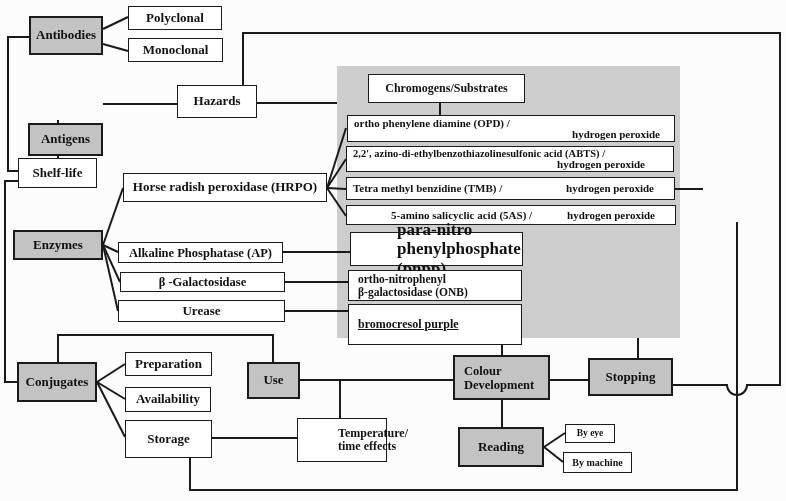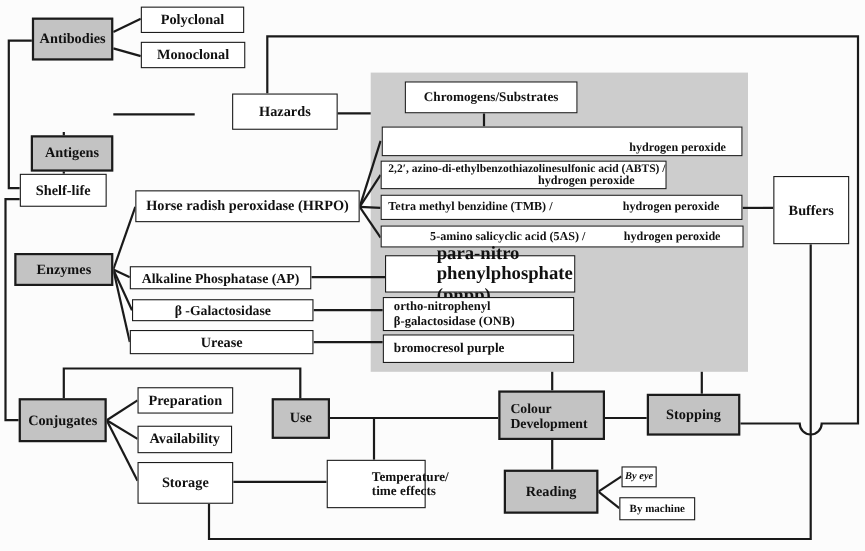--- a/index.html
+++ b/index.html
@@ -83,64 +83,64 @@
   </svg>
 
   <div class="node shaded" style="left:29px;top:16px;width:74px;height:39px;"><span>Antibodies</span></div>
 
   <div class="node" style="left:128px;top:6px;width:94px;height:24px;"><span>Polyclonal</span></div>
 
   <div class="node" style="left:128px;top:38px;width:95px;height:24px;"><span>Monoclonal</span></div>
 
   <div class="node shaded" style="left:28px;top:87px;width:75px;height:33px;margin-top:36px;"><span>Antigens</span></div>
 
-  <div class="node" style="left:177px;top:85px;width:96px;height:33px;margin-left:34px;"><span>Hazards</span></div>
+  <div class="node" style="left:177px;top:85px;width:80px;height:33px;"><span>Hazards</span></div>
 
   <div class="node" style="left:18px;top:158px;width:79px;height:30px;"><span>Shelf-life</span></div>
 
   <div class="node shaded" style="left:13px;top:230px;width:90px;height:30px;"><span>Enzymes</span></div>
 
   <div class="node" style="left:123px;top:173px;width:204px;height:29px;"><span>Horse radish peroxidase (HRPO)</span></div>
 
   <div class="node f125" style="left:118px;top:242px;width:165px;height:21px;"><span>Alkaline Phosphatase (AP)</span></div>
 
   <div class="node f125" style="left:120px;top:272px;width:165px;height:20px;"><span>β -Galactosidase</span></div>
 
   <div class="node" style="left:118px;top:300px;width:167px;height:22px;"><span>Urease</span></div>
 
   <div class="node f12" style="left:368px;top:74px;width:157px;height:29px;"><span>Chromogens/Substrates</span></div>
 
   <div class="row" style="left:347px;top:115px;width:328px;height:27px;">
+    <span class="rname">ortho phenylene diamine (OPD) /</span>
     <span class="rreagent">hydrogen peroxide</span>
   </div>
 
-  <div class="row" style="left:346px;top:146px;width:260px;height:26px;">
+  <div class="row" style="left:346px;top:146px;width:328px;height:26px;">
     <span class="rname" style="font-size:10.5px;">2,2′, azino-di-ethylbenzothiazolinesulfonic acid  (ABTS) /</span>
     <span class="rreagent" style="right:28px;">hydrogen peroxide</span>
   </div>
 
   <div class="row row1" style="left:346px;top:177px;width:329px;height:23px;">
     <span class="rname">Tetra methyl benzidine (TMB) /</span>
     <span class="rreagent">hydrogen peroxide</span>
   </div>
 
   <div class="row row1" style="left:346px;top:205px;width:330px;height:20px;padding-left:44px;">
     <span class="rname">5-amino salicyclic acid (5AS) /</span>
     <span class="rreagent">hydrogen peroxide</span>
   </div>
 
   <div class="node leftalign" style="left:350px;top:232px;width:173px;height:34px;font-size:17px;padding-left:46px;"><span>para-nitro
 phenylphosphate (pnpp)</span></div>
 
   <div class="node leftalign" style="left:348px;top:270px;width:174px;height:31px;font-size:11.5px;"><span>ortho-nitrophenyl
 β-galactosidase (ONB)</span></div>
 
-  <div class="node leftalign" style="left:348px;top:304px;width:174px;height:26px;font-size:12px;"><span>bromocresol purple</span></div>
+  <div class="node leftalign" style="left:348px;top:304px;width:174px;height:41px;font-size:12px;text-decoration:underline;"><span>bromocresol purple</span></div>
 
-  <div class="node" style="left:703px;top:160px;width:69px;height:62px;"><span>Buffers</span></div>
 
   <div class="node shaded" style="left:17px;top:362px;width:80px;height:40px;"><span>Conjugates</span></div>
 
   <div class="node" style="left:125px;top:352px;width:87px;height:24px;"><span>Preparation</span></div>
 
   <div class="node" style="left:125px;top:387px;width:86px;height:25px;"><span>Availability</span></div>
 
   <div class="node" style="left:125px;top:420px;width:87px;height:38px;"><span>Storage</span></div>
 
   <div class="node shaded" style="left:247px;top:362px;width:53px;height:37px;"><span>Use</span></div>
@@ -148,17 +148,17 @@
   <div class="node leftalign f12" style="left:297px;top:418px;width:90px;height:44px;padding-left:40px;"><span>Temperature/
 time effects</span></div>
 
   <div class="node shaded leftalign" style="left:453px;top:355px;width:97px;height:45px;font-size:12.5px;"><span>Colour
 Development</span></div>
 
   <div class="node shaded" style="left:588px;top:358px;width:85px;height:38px;"><span>Stopping</span></div>
 
   <div class="node shaded" style="left:458px;top:427px;width:86px;height:40px;"><span>Reading</span></div>
 
-  <div class="node tiny" style="left:565px;top:424px;width:32px;height:19px;font-style:italic;"><span>By eye</span></div>
+  <div class="node tiny" style="left:565px;top:424px;width:50px;height:19px;"><span>By eye</span></div>
 
   <div class="node small" style="left:563px;top:452px;width:69px;height:21px;"><span>By machine</span></div>
 
 </div>
 
 </body></html>

